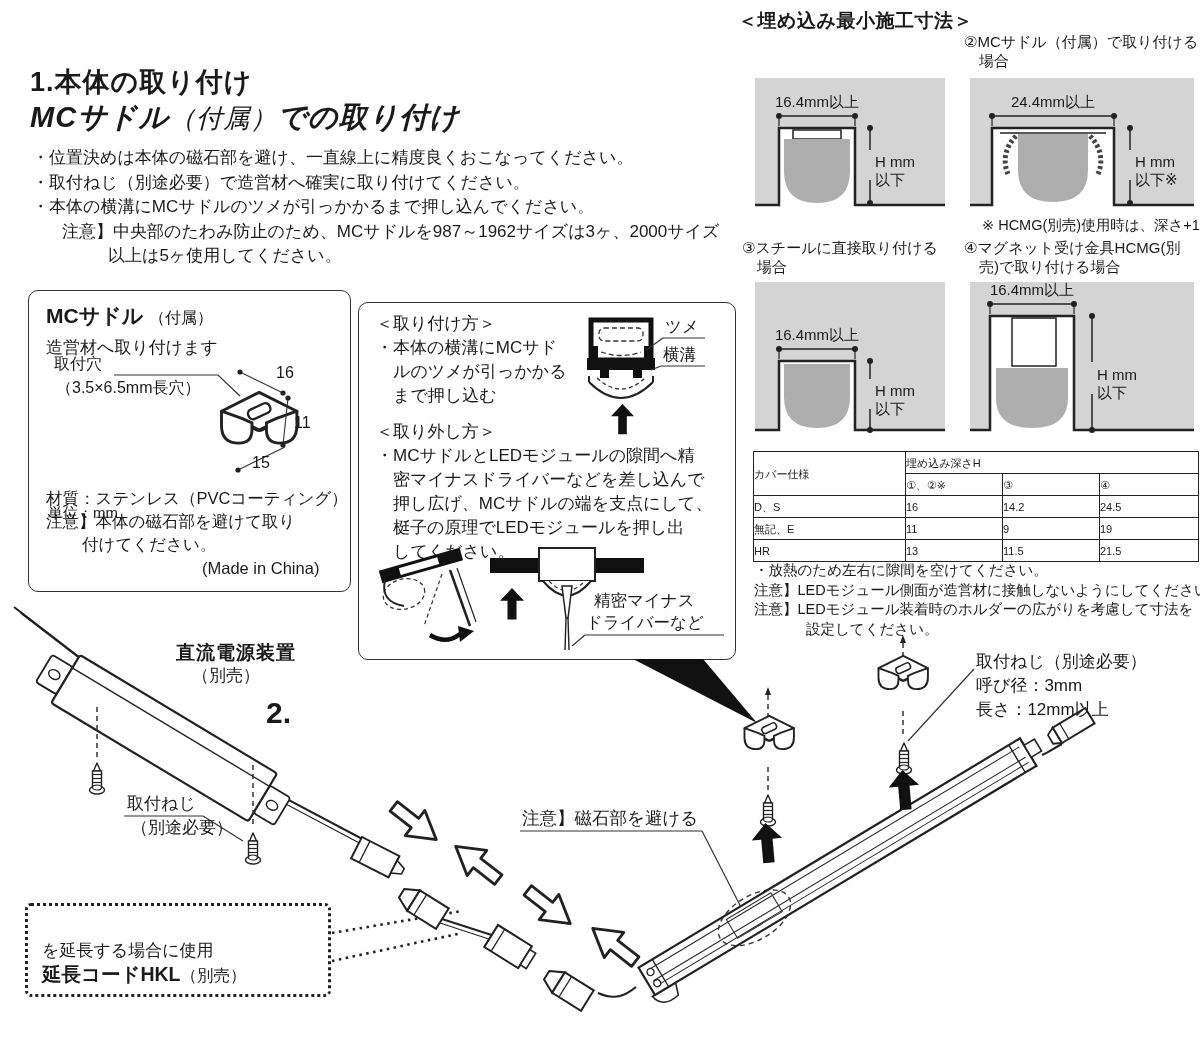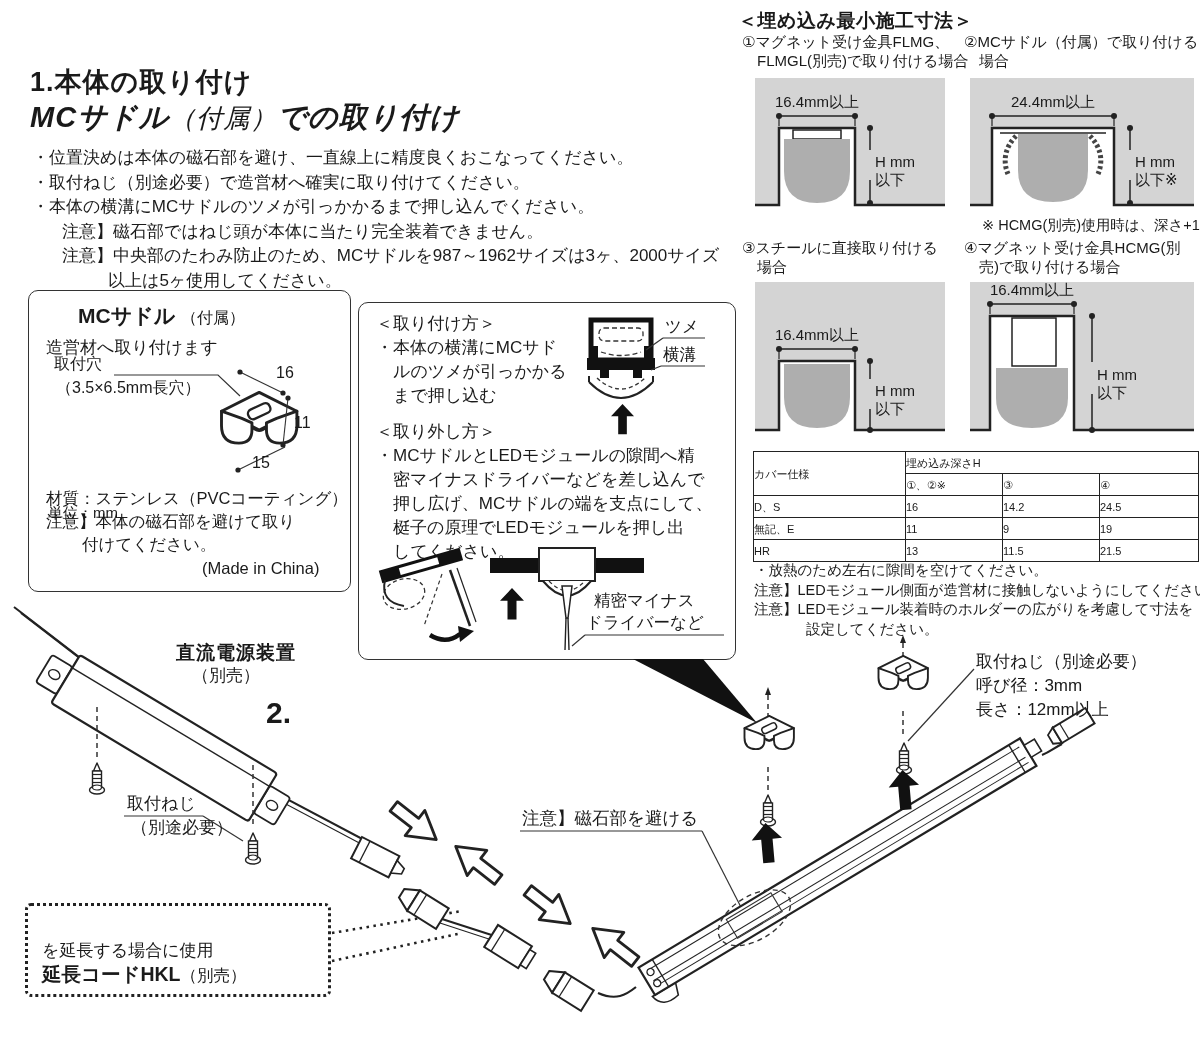--- a/index.html
+++ b/index.html
@@ -13,21 +13,21 @@
   .bullets .ind1{padding-left:30px;}
   .bullets .ind2{padding-left:76px;}
   .rtitle{font-size:19px;font-weight:bold;letter-spacing:.5px;}
   .caselabel{font-size:15px;line-height:19px;white-space:nowrap;}
   .caselabel .l2{padding-left:15px;}
   .note{font-size:14.5px;white-space:nowrap;}
   .tnotes{font-size:14.5px;line-height:19.5px;white-space:nowrap;}
   .tnotes .ind{padding-left:52px;}
   table.depth{border-collapse:collapse;table-layout:fixed;font-size:11px;text-align:left;}
   table.depth td,table.depth th{border:1.6px solid #222;padding:0;font-weight:normal;height:21px;line-height:20px;}
-  .boxtitle{font-size:21px;font-weight:bold;margin-left:32px;}
+  .boxtitle{font-size:21px;font-weight:bold;}
   .boxtitle .paren{font-size:16px;font-weight:500;}
   .t17{font-size:17px;white-space:nowrap;}
   .t16{font-size:16px;white-space:nowrap;}
   .t165{font-size:16.5px;white-space:nowrap;}
   .t15{font-size:15px;white-space:nowrap;}
   .roundbox{border:1.6px solid #333;border-radius:10px;background:#fff;}
   .dashbox{border:3px dotted #222;border-radius:6px;background:#fff;}
   .howto{font-size:17px;line-height:24px;white-space:nowrap;}
   .howto .cont{padding-left:17px;}
   .psulabel{font-size:19px;font-weight:bold;letter-spacing:1px;}
@@ -68,31 +68,26 @@
       </g>
     </defs>
   </svg>
 
   <div class="abs h1" style="left:30px;top:64px;">1.本体の取り付け</div>
   <div class="abs h2" style="left:30px;top:98px;"><span>MCサドル</span><span class="paren">（付属）</span><span>での取り付け</span></div>
   <div class="abs bullets" style="left:32px;top:146px;">
     <div>・位置決めは本体の磁石部を避け、一直線上に精度良くおこなってください。</div>
     <div>・取付ねじ（別途必要）で造営材へ確実に取り付けてください。</div>
     <div>・本体の横溝にMCサドルのツメが引っかかるまで押し込んでください。</div>
-    <div class="ind1">注意】磁石部ではねじ頭が本体に当たり完全装着できません。</div>
     <div class="ind1">注意】中央部のたわみ防止のため、MCサドルを987～1962サイズは3ヶ、2000サイズ</div>
     <div class="ind2">以上は5ヶ使用してください。</div>
   </div>
 
   <div class="abs rtitle" style="left:738px;top:8px;">＜埋め込み最小施工寸法＞</div>
 
-  <div class="abs caselabel" style="left:742px;top:32px;">
-    <div>①マグネット受け金具FLMG、</div>
-      <div class="l2">FLMGL(別売)で取り付ける場合</div>
-  </div>
   <div class="abs caselabel" style="left:964px;top:32px;">
     <div>②MCサドル（付属）で取り付ける</div>
       <div class="l2">場合</div>
   </div>
 
   <svg class="abs" style="left:753px;top:76px;" width="194" height="142" viewBox="0 0 194 142">
     <path d="M2,2 H192 V129 H2 Z M26,52 H102 V129 H26 Z" fill="#d4d4d4" fill-rule="evenodd"></path>
     <path d="M2,129 H26 V52 H102 V129 H192" fill="none" stroke="#222" stroke-width="2.5"></path>
     <rect x="40" y="54" width="48" height="9" fill="#fff" stroke="#222" stroke-width="1.5"></rect>
     <path d="M31,63 H97 V95 Q97,127 64,127 Q31,127 31,95 Z" fill="#aeaeae"></path>

